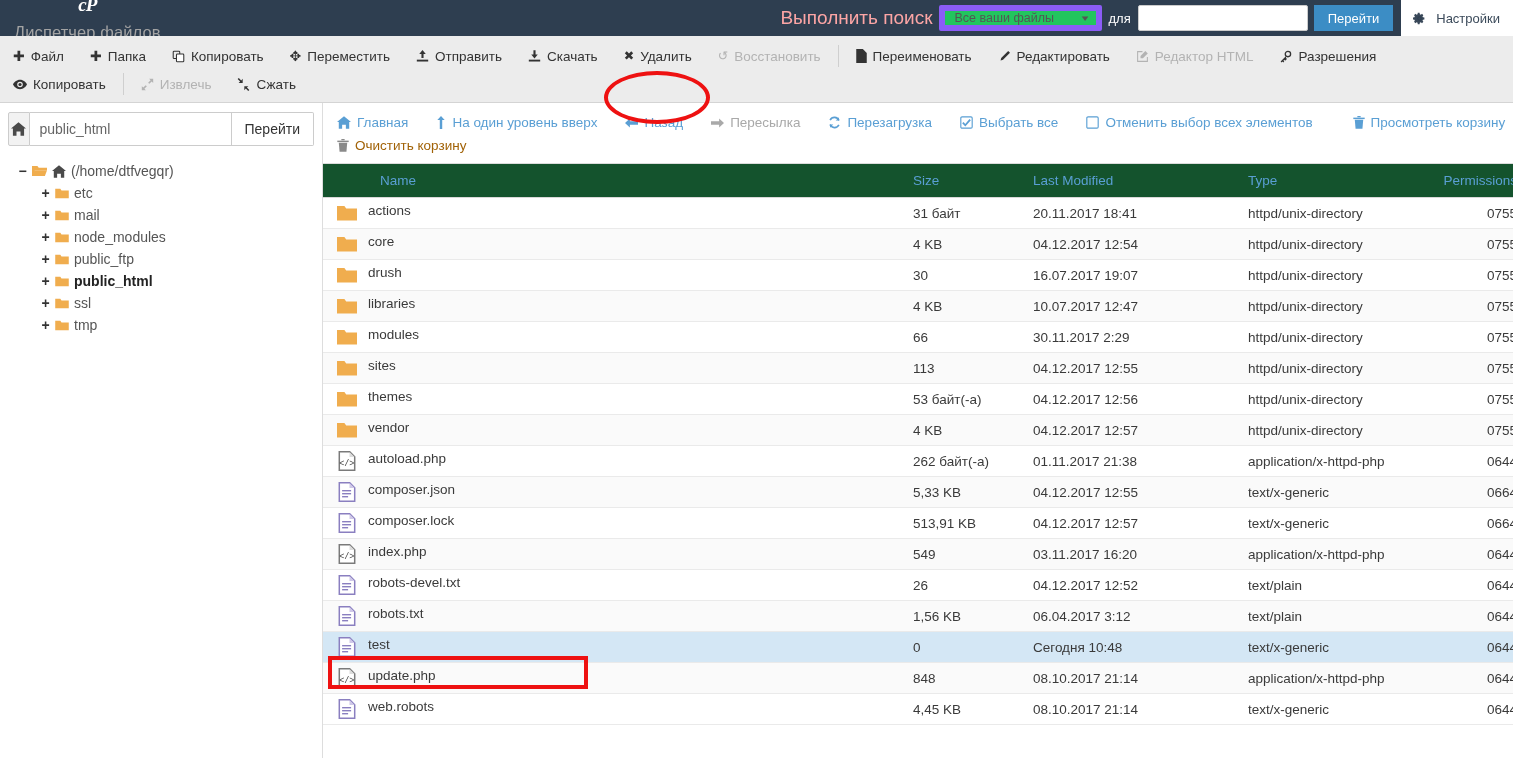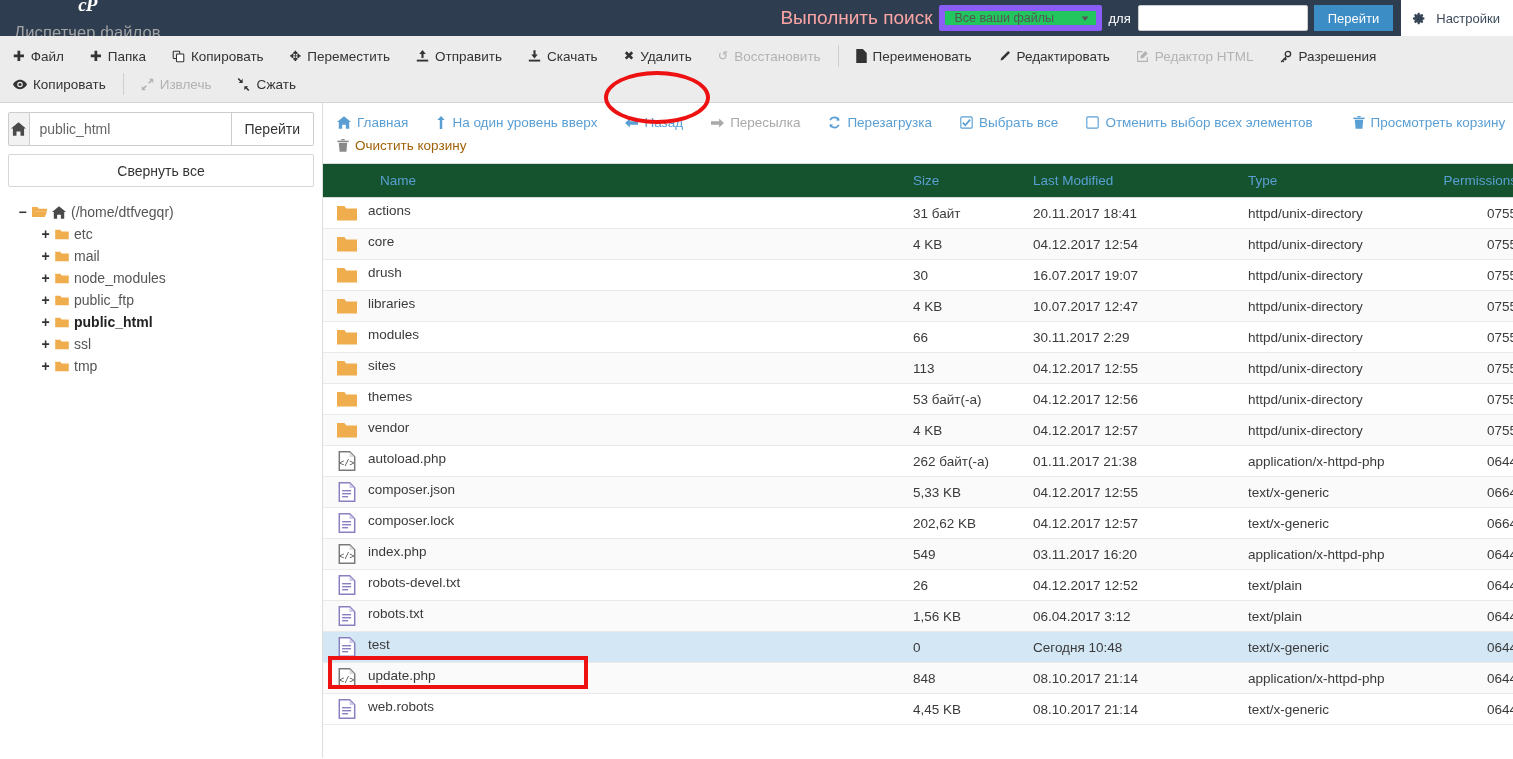--- a/index.html
+++ b/index.html
@@ -352,21 +352,20 @@
       <div class="path-row">
         <div class="path-home">
           <svg class="ic" style="width:15px;height:14px" viewBox="0 0 18 16" fill="#4a4a4a">
             <path d="M9 0L0 7.4h2.3V16h4.3v-5h4.8v5h4.3V7.4H18z"></path>
           </svg>
         </div>
         <input class="path-input" type="text" value="public_html" style="">
         <button class="path-go">Перейти</button>
       </div>
 
-      <button class="collapse-btn">Свернуть все</button>
 
       <div class="tree">
         <div class="tree-node tree-root">
           <span class="tw">−</span>
           <span class="folder-open">
             <svg class="ic" style="width:15px;height:12px" viewBox="0 0 18 14" fill="#f0ad4e">
               <path d="M0 1h6.5l1.6 2H18v3H3.5L1.5 13H0z"></path>
                 <path d="M3 6h15l-2.5 7H0z"></path>
             </svg>
           </span>
@@ -718,21 +717,21 @@
                       <path d="M.8 .8h10.4L16.2 5.8V19.2H.8z" fill="#fff" stroke="#8a7fc0" stroke-width="1.5"></path>
                       <path d="M11 1v5h5" fill="#cfc8e8"></path>
                       <rect x="3.6" y="8" width="9" height="1.4" fill="#8a7fc0"></rect>
                       <rect x="3.6" y="11" width="9" height="1.4" fill="#8a7fc0"></rect>
                       <rect x="3.6" y="14" width="6" height="1.4" fill="#8a7fc0"></rect>
                     </svg>
                   </span>
                   <span>composer.lock</span>
                 </span>
               </td>
-              <td class="c-size">202,62 KB</td>
+              <td class="c-size">513,91 KB</td>
               <td class="c-mod">04.12.2017 12:57</td>
               <td class="c-type">text/x-generic</td>
               <td class="c-perm">0664</td>
             </tr>
             <tr>
               <td class="c-name">
                 <span class="name-cell">
                   <span>
                     <svg class="ic" viewBox="0 0 17 20" fill="none">
                       <path d="M.8 .8h10.4L16.2 5.8V19.2H.8z" fill="#fff" stroke="#7a7a7a" stroke-width="1.5"></path>

